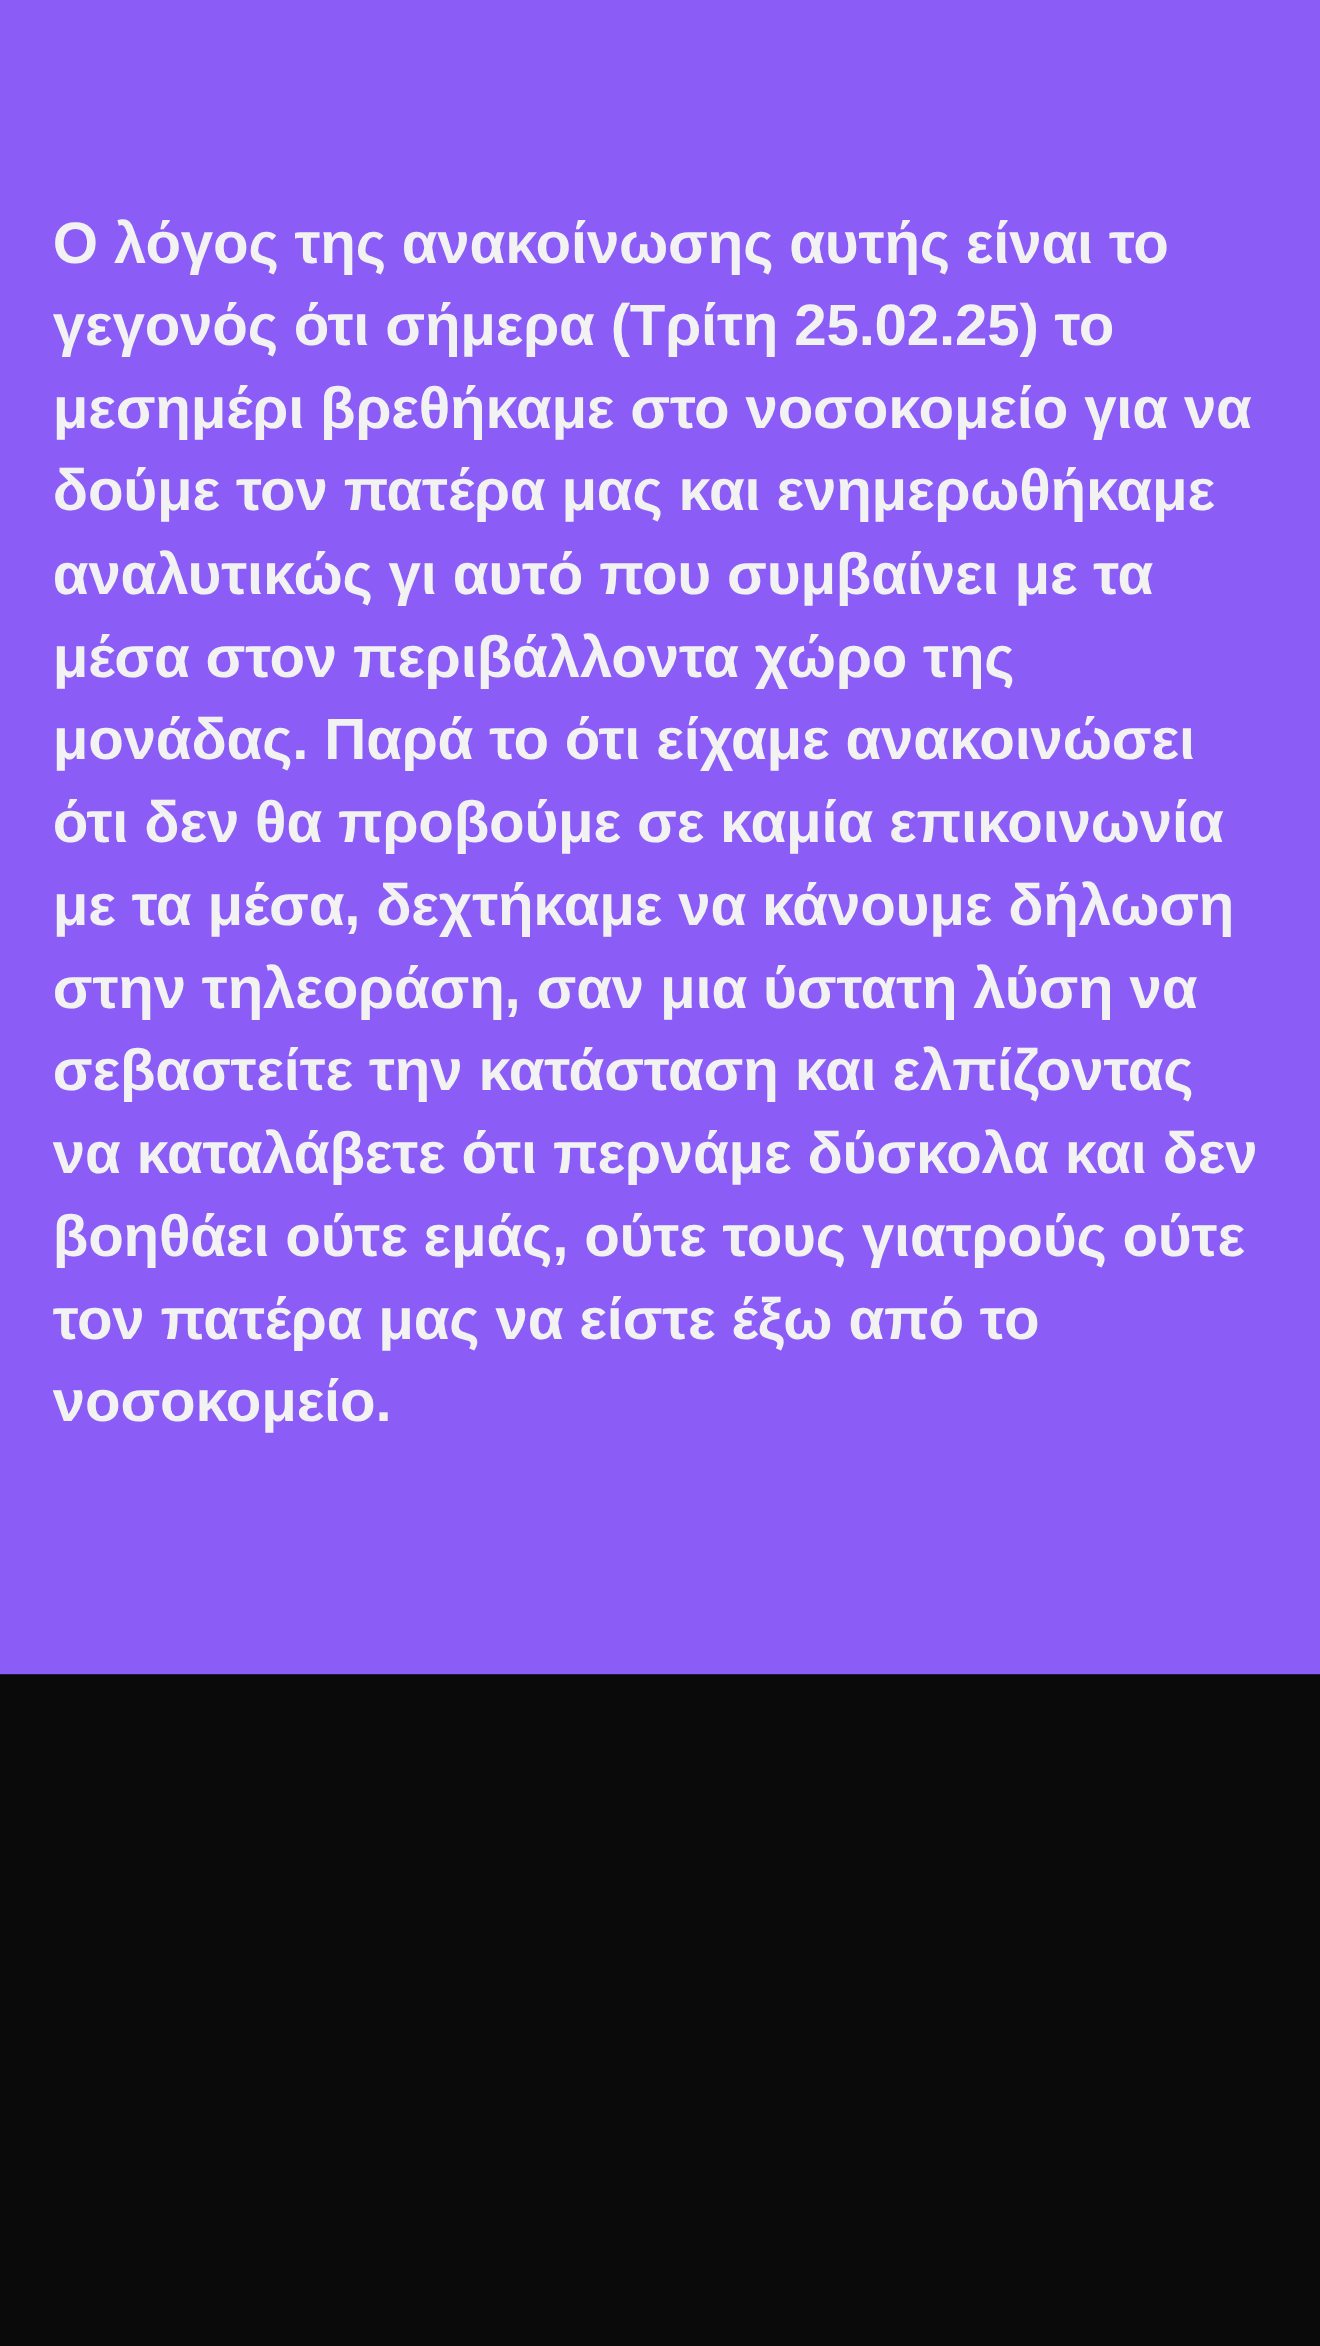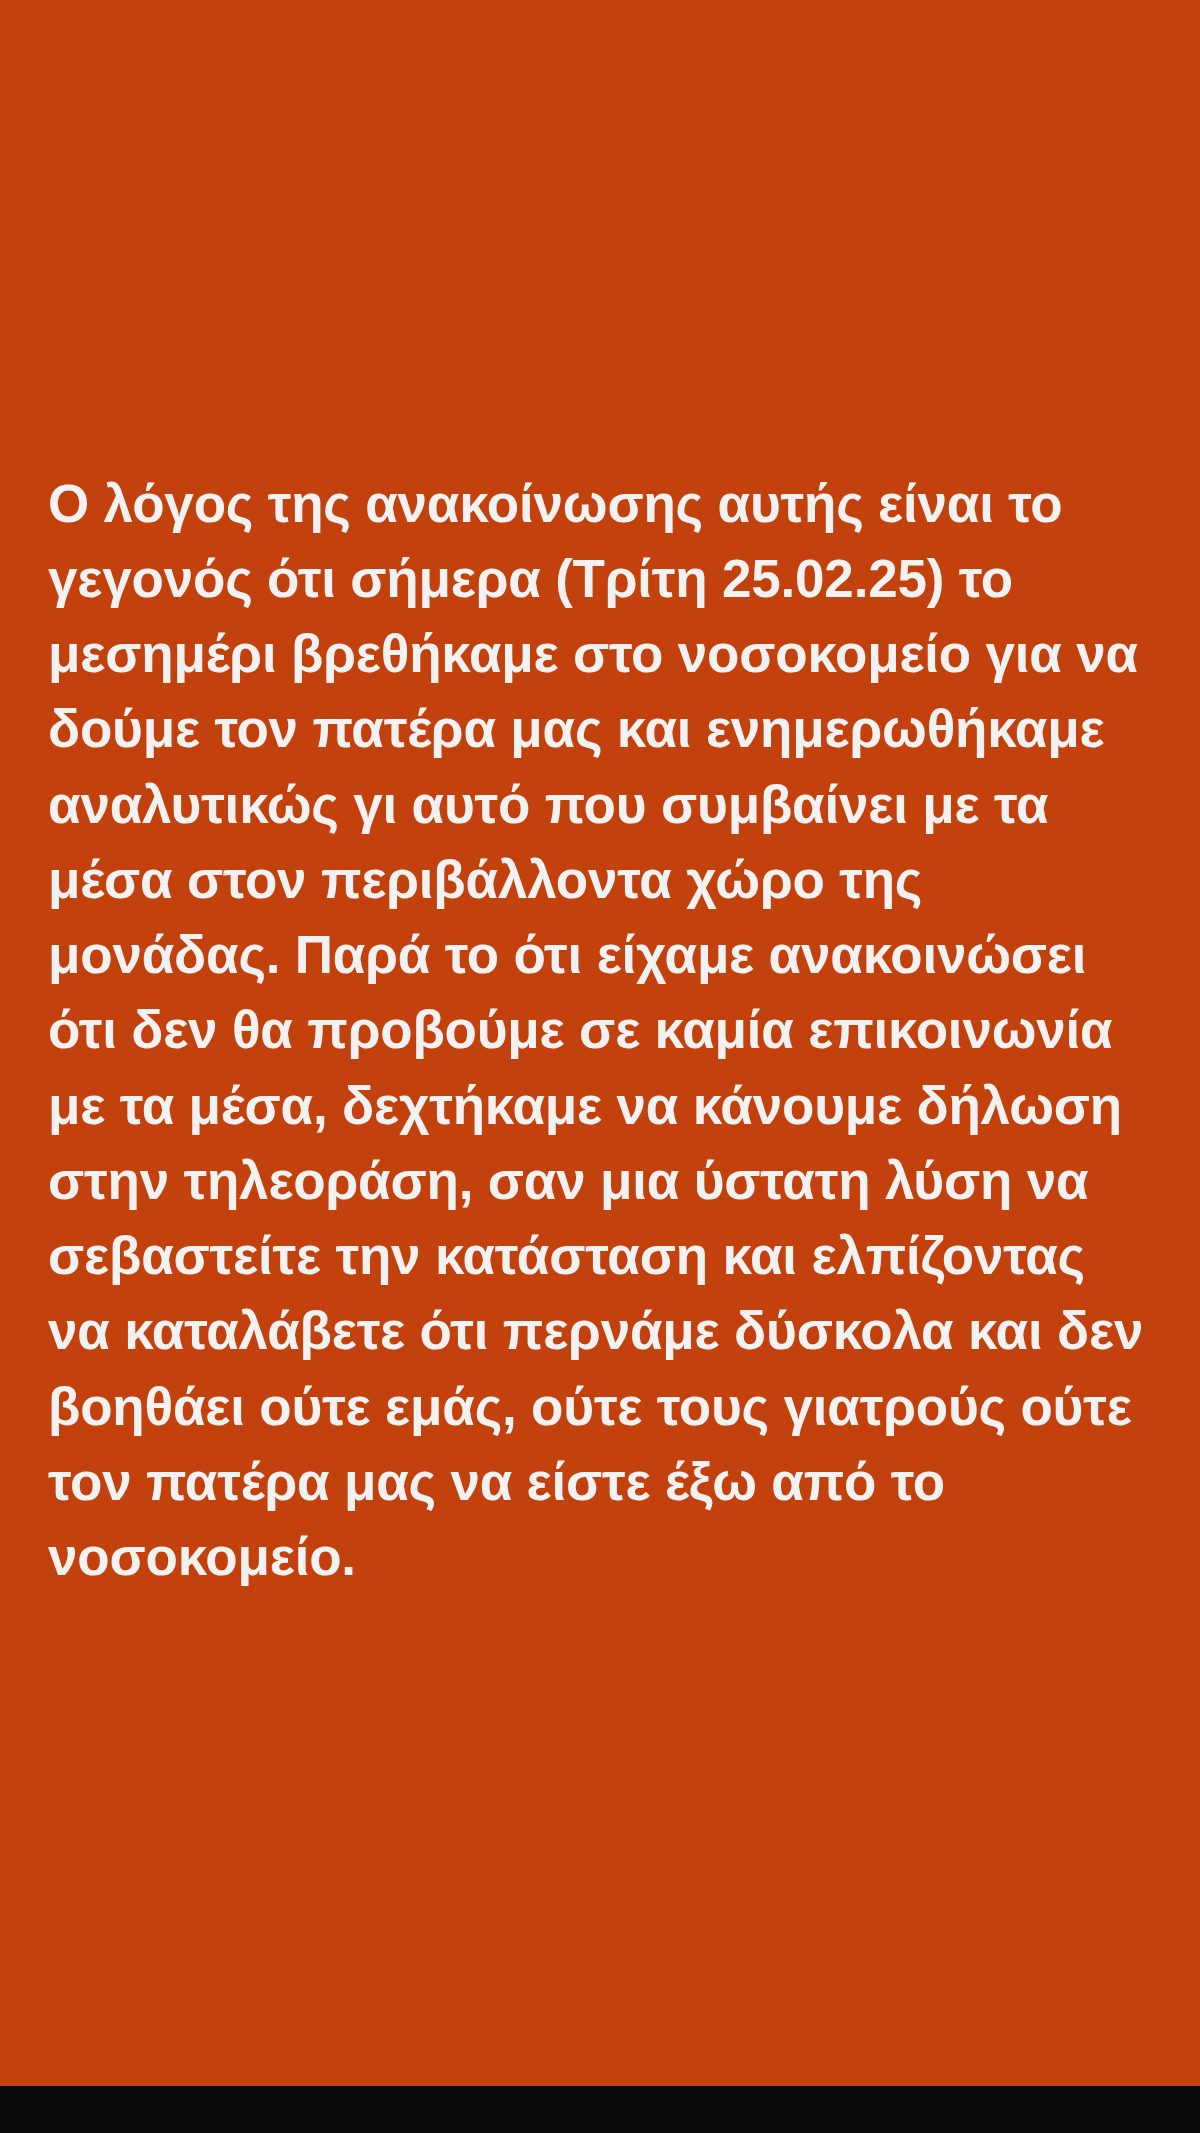--- a/index.html
+++ b/index.html
@@ -9,22 +9,22 @@
   body {
     width: 1200px;
     height: 2133px;
     background: #0a0a0a;
     font-family: "Liberation Sans", sans-serif;
     overflow: hidden;
   }
   .story-canvas {
     position: relative;
     width: 1200px;
-    height: 2086px;
-    background: #c2410c;
+    height: 1522px;
+    background: #8b5cf6;
     box-sizing: border-box;
     display: flex;
     flex-direction: column;
     justify-content: center;
     align-items: center;
   }
   .story-text {
     width: 100%;
     box-sizing: border-box;
     padding: 0 48px 0 48px;

